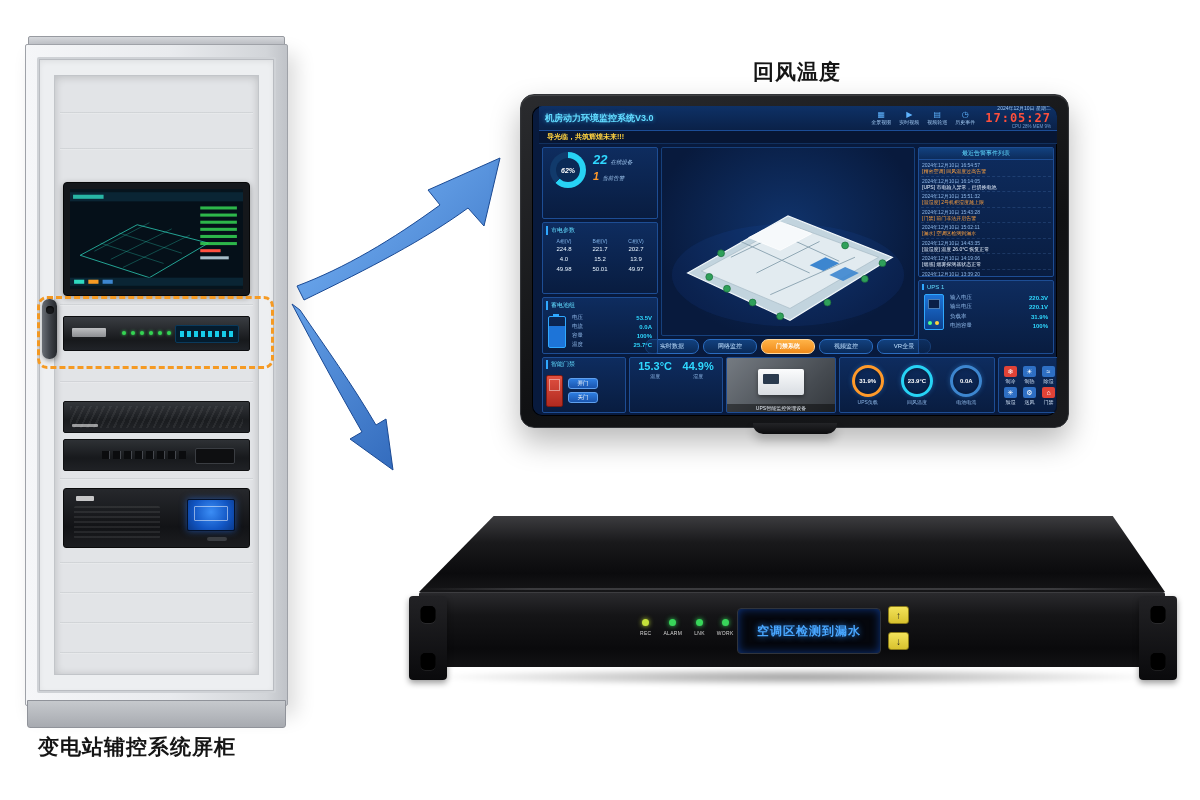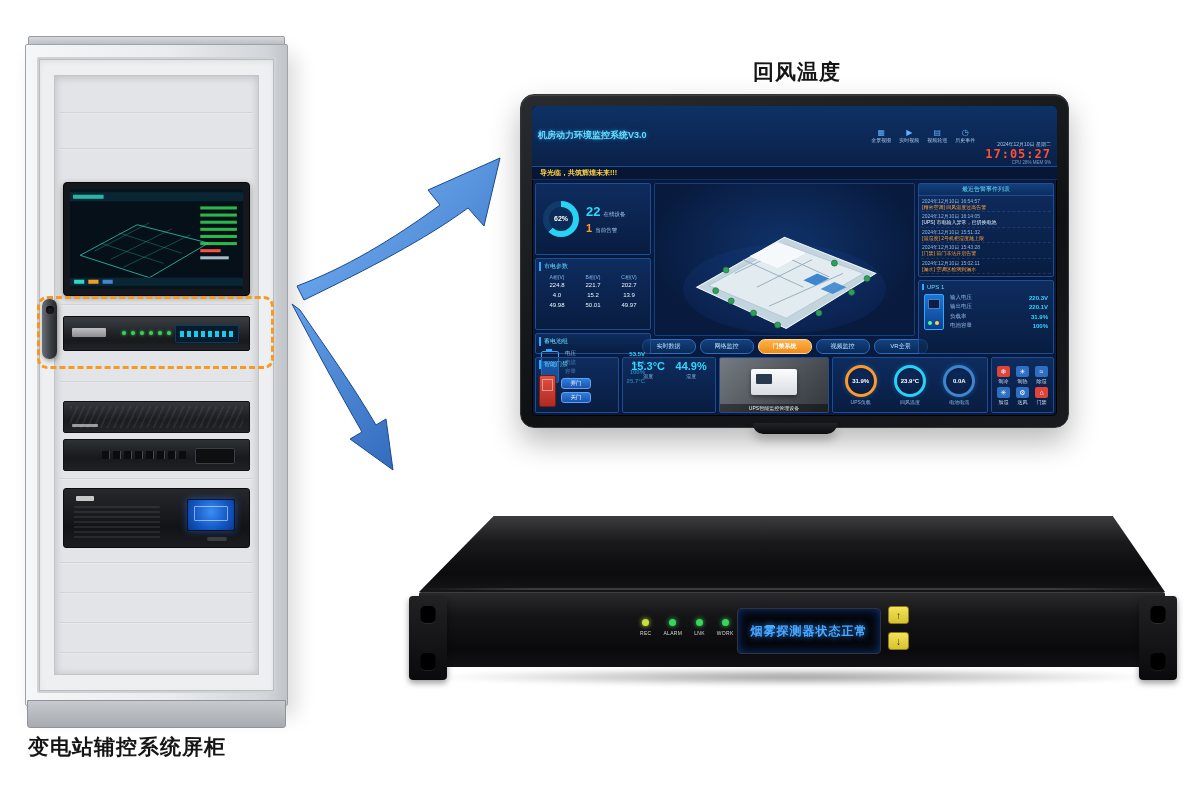--- a/index.html
+++ b/index.html
@@ -1,21 +1,21 @@
 <!DOCTYPE html>
 <html><head>
 <meta charset="utf-8">
 <style>
   html,body{margin:0;padding:0;width:1200px;height:800px;background:#fff;
     font-family:"Liberation Sans","DejaVu Sans",sans-serif;}
   .canvas{position:relative;width:1200px;height:800px;background:#fff;overflow:hidden;}
 
   
   .caption{position:absolute;font-weight:700;color:#151515;font-size:21px;letter-spacing:1px;z-index:6;}
-  .cap-cabinet{left:28px;top:733px;}
+  .cap-cabinet{left:38px;top:733px;}
   .cap-monitor{left:657px;top:58px;width:280px;text-align:center;}
   .cap-device{left:590px;top:478px;width:400px;text-align:center;}
 
   
   .cabinet{position:absolute;left:25px;top:36px;width:263px;height:692px;z-index:1;}
   .cab-top{position:absolute;left:3px;right:3px;top:0;height:10px;background:linear-gradient(180deg,#d6d8dc,#b7bac0);border:1px solid #989ba1;border-radius:2px 2px 0 0;}
   .cab-body{position:absolute;left:0;right:0;top:8px;bottom:22px;background:linear-gradient(90deg,#f5f6f8 0%,#e9ebee 55%,#d2d5d9 92%,#c0c3c8 100%);border:1px solid #9fa2a8;border-radius:2px;box-shadow:8px 10px 20px rgba(0,0,0,.14);}
   .cab-base{position:absolute;left:2px;right:2px;bottom:0;height:26px;background:linear-gradient(180deg,#c6c9cd,#a7aab0);border:1px solid #90939a;border-radius:0 0 3px 3px;}
   .cab-door{position:absolute;left:11px;right:11px;top:12px;bottom:12px;border:2px solid #cfd2d6;background:#edeff1;box-shadow:inset 0 0 0 1px #b9bcc1, inset 0 2px 6px rgba(0,0,0,.08);border-radius:2px;}
   .cab-recess{position:absolute;left:15px;right:15px;top:16px;bottom:16px;background:#e2e4e7;border:1px solid #c2c5c9;box-shadow:inset 0 1px 8px rgba(0,0,0,.18);}
@@ -44,43 +44,43 @@
   .door-handle{position:absolute;left:42px;top:299px;width:15px;height:60px;background:linear-gradient(90deg,#6a6f76,#3a3e44 60%,#24272b);border-radius:7px;box-shadow:1px 2px 5px rgba(0,0,0,.35);z-index:3;}
   .door-handle::after{content:"";position:absolute;left:3.5px;top:7px;width:8px;height:8px;border-radius:50%;background:#17191c;box-shadow:inset 0 1px 2px #000;}
   .hl-box{position:absolute;left:37px;top:296px;width:231px;height:67px;border:3px dashed #f59a23;border-radius:10px;z-index:2;}
 
   
   .arrows{position:absolute;left:0;top:0;width:1200px;height:800px;pointer-events:none;z-index:4;}
 
   
   .monitor{position:absolute;left:520px;top:94px;width:547px;height:332px;background:linear-gradient(160deg,#2a2b2e,#101113 60%,#1a1b1e);border:1px solid #323438;border-radius:14px;box-shadow:0 14px 30px rgba(0,0,0,.28), inset 0 1px 1px rgba(255,255,255,.14);z-index:5;}
   .mon-stand{position:absolute;left:50%;bottom:-7px;transform:translateX(-50%);width:84px;height:11px;background:linear-gradient(180deg,#232427,#0c0c0e);border-radius:0 0 10px 10px;box-shadow:0 6px 10px rgba(0,0,0,.22);}
-  .mon-screen{position:absolute;inset:11px;background:#081a3d;border-radius:5px;overflow:hidden;display:flex;flex-direction:column;box-shadow:inset 0 0 0 1px #000;}
+  .mon-screen{position:absolute;inset:11px;background:#081a3d;border-radius:10px;overflow:hidden;display:flex;flex-direction:column;box-shadow:inset 0 0 0 1px #000;padding-left:7px;}
 
   .dash-header{flex:0 0 24px;display:flex;align-items:center;gap:5px;padding:0 6px;background:linear-gradient(180deg,#0e3166,#0a2148);border-bottom:1px solid #1c4d97;}
   .dash-title{font-size:9px;font-weight:700;color:#62dcff;text-shadow:0 0 4px rgba(60,190,255,.6);white-space:nowrap;}
   .dash-spacer{flex:1;}
   .nav-group{display:flex;gap:8px;}
   .nav-item{display:flex;flex-direction:column;align-items:center;line-height:1;cursor:pointer;}
   .nav-ico{font-size:8px;color:#5fb4ff;}
   .nav-label{font-size:5px;color:#9fc6ef;margin-top:1px;white-space:nowrap;}
-  .dash-clock{text-align:right;line-height:1.1;margin-left:5px;margin-top:36px;}
+  .dash-clock{text-align:right;line-height:1.1;margin-left:5px;}
   .clock-date{font-size:5px;color:#9fc6ef;white-space:nowrap;}
   .clock-time{font-size:12px;font-weight:700;color:#ff4f3b;font-family:"DejaVu Sans Mono",monospace;letter-spacing:1px;}
   .clock-sys{font-size:4.5px;color:#6f9bd0;white-space:nowrap;}
   .dash-marquee{flex:0 0 12px;display:flex;align-items:center;padding:0 8px;font-size:7px;font-weight:700;color:#ffd23f;background:#071634;border-bottom:1px solid #11305e;white-space:nowrap;}
 
   .dash-main{flex:1;display:flex;gap:3px;padding:3px;min-height:0;}
   .col-left{flex:0 0 116px;display:flex;flex-direction:column;gap:3px;min-height:0;}
   .col-center{flex:1;display:flex;flex-direction:column;gap:3px;min-width:0;}
   .col-right{flex:0 0 136px;display:flex;flex-direction:column;gap:3px;min-height:0;}
   .panel{background:linear-gradient(180deg,rgba(20,62,128,.5),rgba(9,30,66,.62));border:1px solid #1d4d94;border-radius:2px;padding:3px;position:relative;}
   .panel-title{font-size:6px;color:#62dcff;border-left:2px solid #2fa8ff;padding-left:3px;margin-bottom:2px;white-space:nowrap;}
 
-  .ov-panel{flex:0 0 62px;display:flex;align-items:center;gap:7px;padding:4px 7px;}
+  .ov-panel{flex:0 0 62px;display:flex;gap:7px;padding:4px 7px;font-style:italic;}
   .donut{position:relative;width:36px;height:36px;border-radius:50%;background:conic-gradient(#27d3f5 0 223deg,#113a6b 223deg 360deg);flex:0 0 36px;}
   .donut::before{content:"";position:absolute;inset:6px;border-radius:50%;background:#0b2a56;}
   .donut-val{position:absolute;inset:0;display:flex;align-items:center;justify-content:center;font-size:7px;color:#fff;font-weight:700;z-index:1;}
   .ov-stats{display:flex;flex-direction:column;gap:3px;}
   .ov-row{display:flex;align-items:baseline;gap:3px;}
   .ov-num{font-size:13px;font-weight:700;color:#2fd8ff;}
   .ov-num.orange{font-size:11px;color:#ff9a2a;}
   .ov-label{font-size:5.5px;color:#9fc6ef;white-space:nowrap;}
 
   .mains-panel{flex:0 0 64px;}
@@ -600,21 +600,21 @@
             <span class="led-dot"></span>
             <span class="led-label">WORK</span>
           </div>
 
           <div class="led" style="--led: #ff3b30;">
             <span class="led-dot"></span>
             <span class="led-label">POWER</span>
           </div>
         </div>
       <div class="dev-display">
-        <span>烟雾探测器状态正常</span>
+        <span>空调区检测到漏水</span>
       </div>
       <button class="dev-btn btn-up">↑</button>
       <button class="dev-btn btn-down">↓</button>
     </div>
     <div class="dev-ear left">
       <span class="hole h1"></span>
       <span class="hole h2"></span>
     </div>
     <div class="dev-ear right">
       <span class="hole h1"></span>

